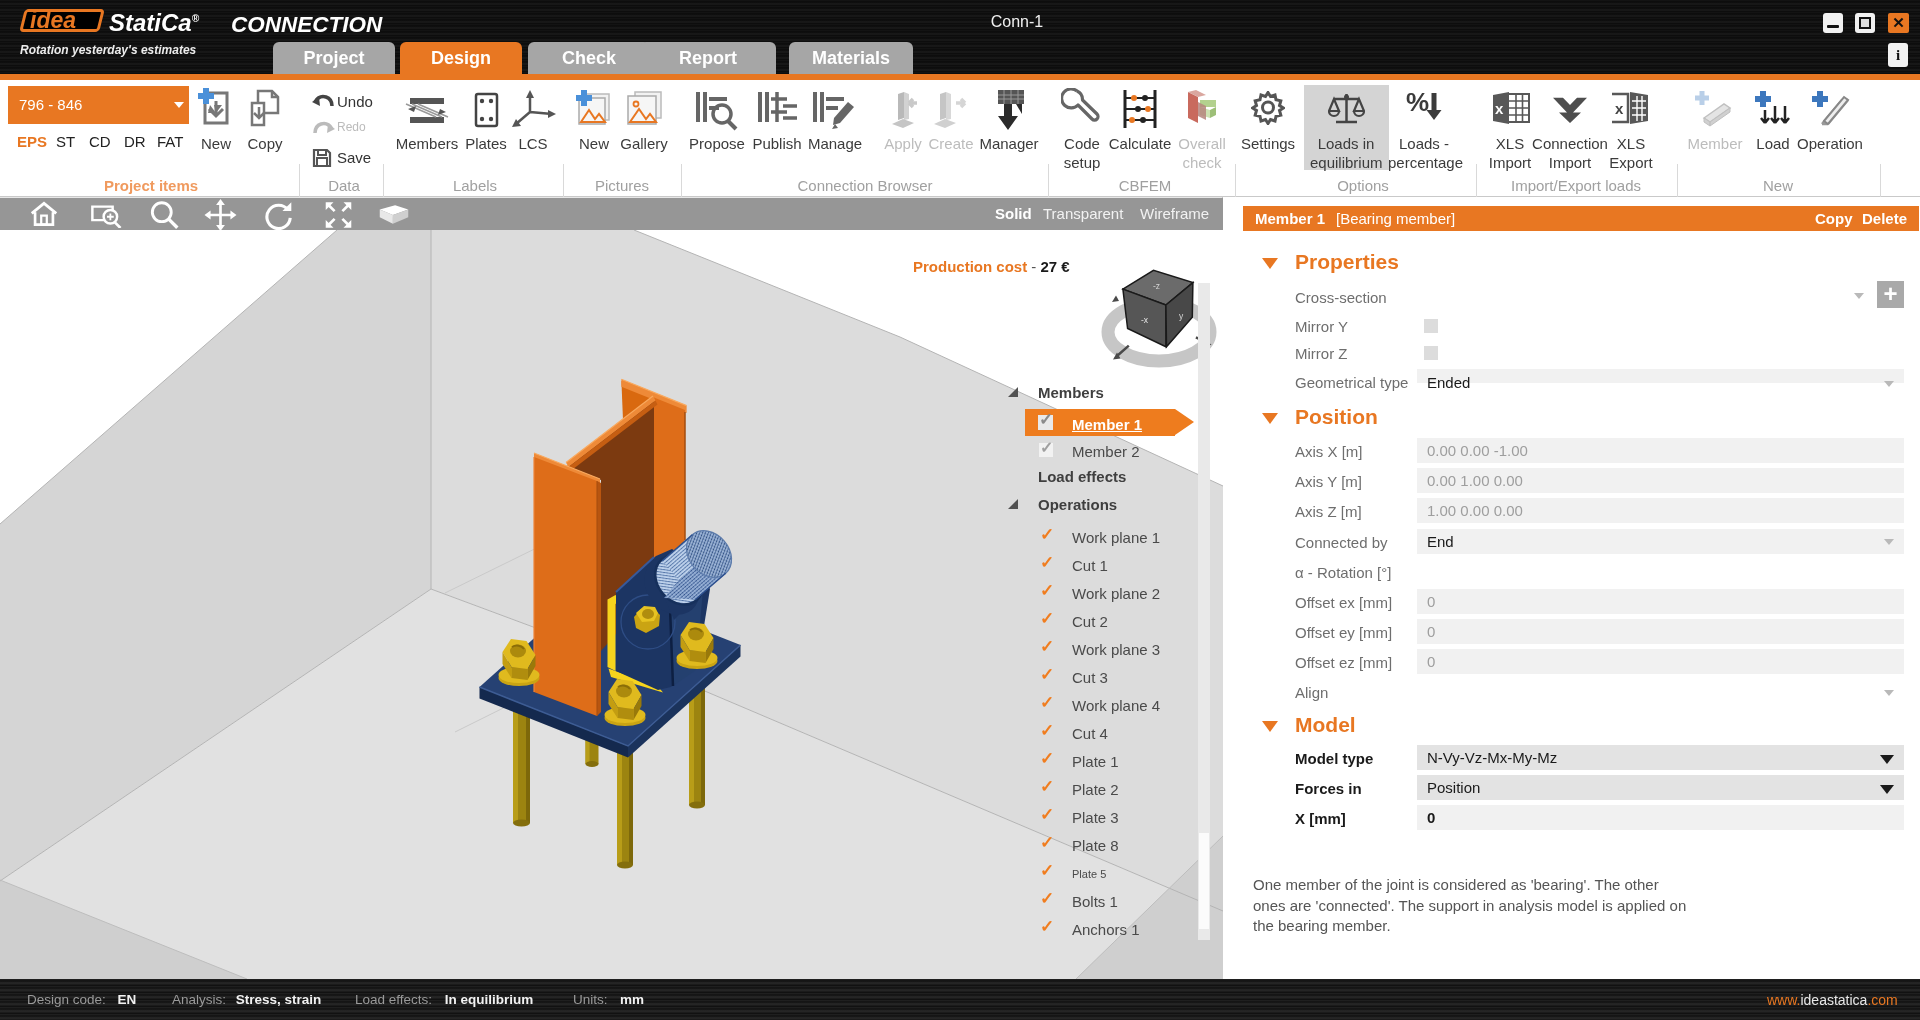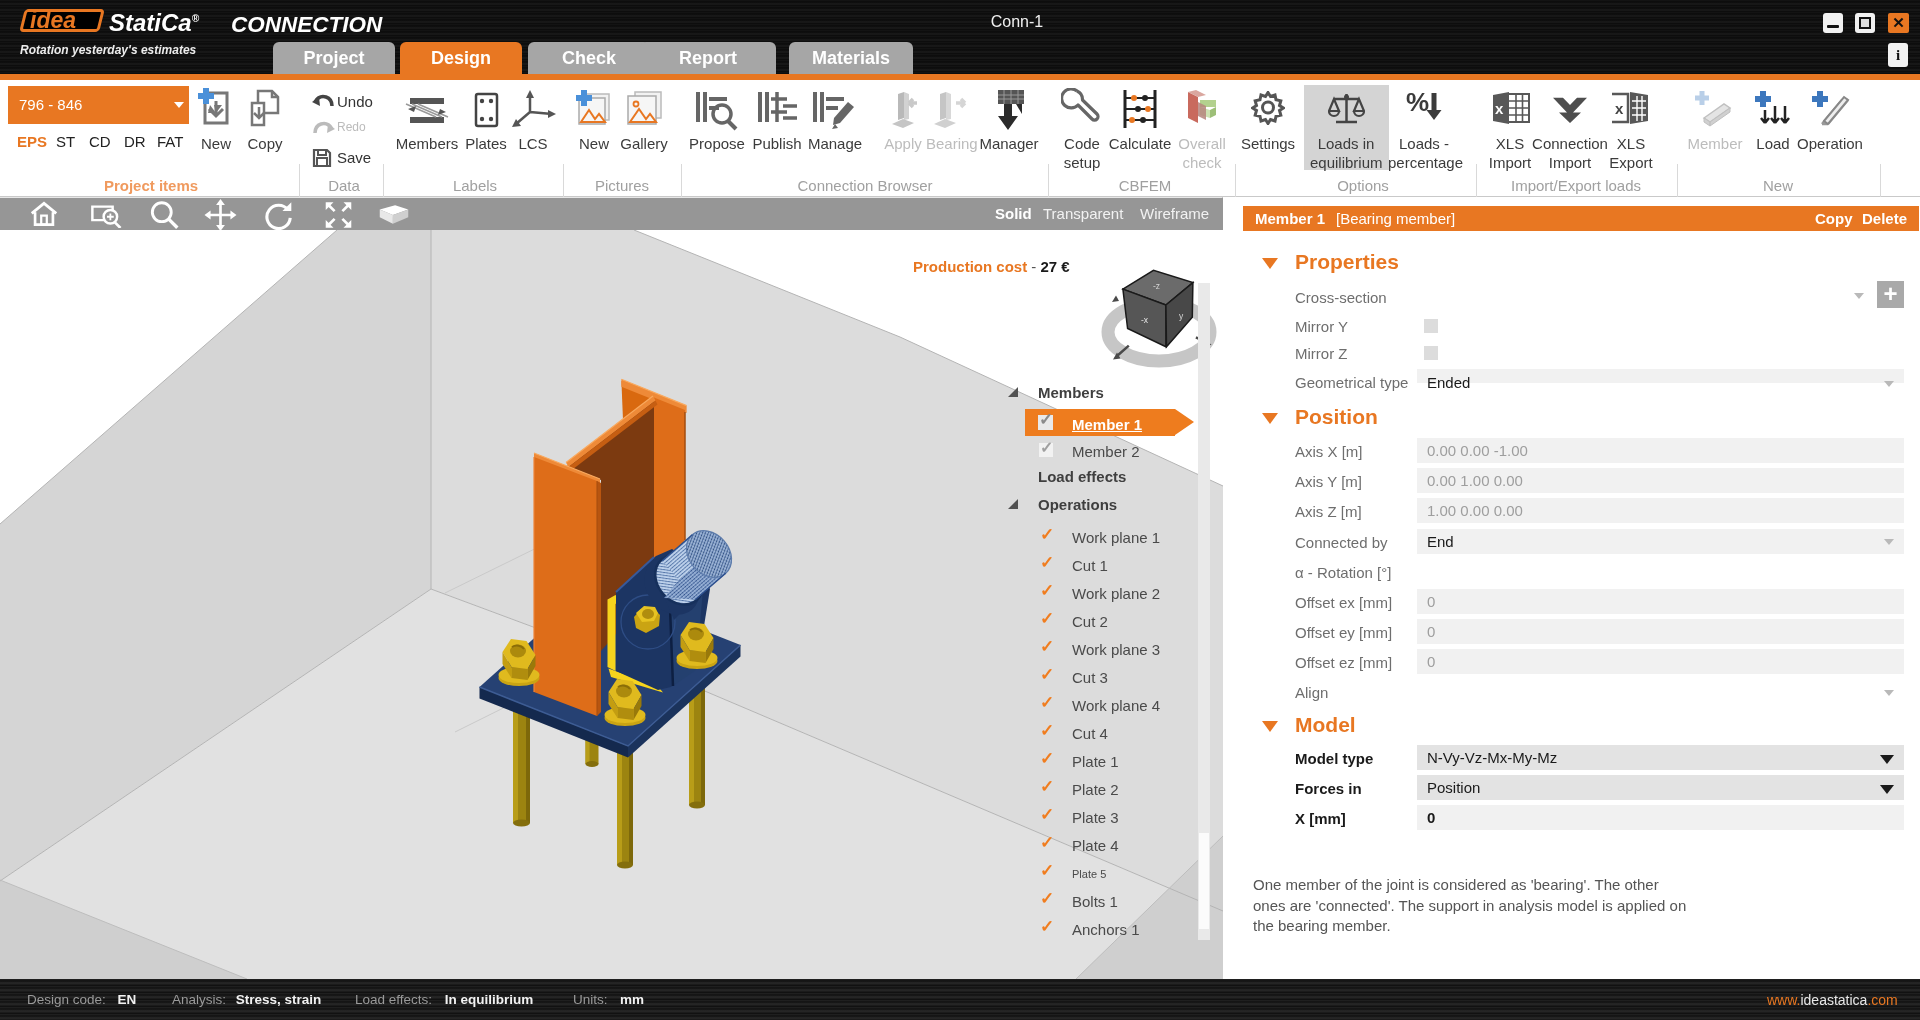--- a/index.html
+++ b/index.html
@@ -186,21 +186,21 @@
   </div>
   <div class="ab lbl2" style="left:880px;top:54px;width:46px">Apply</div>
   <div class="ab" style="left:932px;top:10px">
     <svg width="38" height="41" viewBox="0 0 38 41">
       <path d="M8 4 l6 -2 v26 l-6 2 z" fill="#c5c5c5"></path>
       <path d="M14 2 l5 2 v25 l-5 1 z" fill="#d8d8d8"></path>
       <path d="M2 34 l11 -5 l11 4 l-11 5 z" fill="#d0d0d0"></path>
       <path d="M24 13 h9 m0 0 l-4 -4 m4 4 l-4 4" stroke="#d5d5d5" stroke-width="3.5" fill="none"></path>
     </svg>
   </div>
-  <div class="ab lbl2" style="left:926px;top:54px;width:50px">Bearing</div>
+  <div class="ab lbl2" style="left:926px;top:54px;width:50px">Create</div>
   <div class="ab" style="left:992px;top:8px">
     <svg width="36" height="44" viewBox="0 0 36 44">
       <rect x="6" y="2" width="26" height="14" fill="#555"></rect>
       <path d="M6 7 h26 M6 11 h26 M12 2 v14 M19 2 v14 M26 2 v14" stroke="#999" stroke-width="1"></path>
       <path d="M16 16 v12 h-6 l10 14 l10 -14 h-6 v-12 z" fill="#2b2b2b" transform="translate(-4,0)"></path>
       <path d="M24 16 l6 10 v-10 z" fill="#2b2b2b"></path>
     </svg>
   </div>
   <div class="ab lbl" style="left:974px;top:54px;width:70px">Manager</div>
   <div class="ab glbl" style="left:790px;top:97px;width:150px">Connection Browser</div>
@@ -524,21 +524,21 @@
   <div class="ab" style="left:1040px;top:355px;font-size:17px;font-weight:bold;color:#f07d1f;line-height:22px">✓<span style="position:absolute;left:32px;top:3px;font-size:15px;font-weight:normal;color:#4a4a4a;white-space:nowrap">Cut 1</span></div>
   <div class="ab" style="left:1040px;top:383px;font-size:17px;font-weight:bold;color:#f07d1f;line-height:22px">✓<span style="position:absolute;left:32px;top:3px;font-size:15px;font-weight:normal;color:#4a4a4a;white-space:nowrap">Work plane 2</span></div>
   <div class="ab" style="left:1040px;top:411px;font-size:17px;font-weight:bold;color:#f07d1f;line-height:22px">✓<span style="position:absolute;left:32px;top:3px;font-size:15px;font-weight:normal;color:#4a4a4a;white-space:nowrap">Cut 2</span></div>
   <div class="ab" style="left:1040px;top:439px;font-size:17px;font-weight:bold;color:#f07d1f;line-height:22px">✓<span style="position:absolute;left:32px;top:3px;font-size:15px;font-weight:normal;color:#4a4a4a;white-space:nowrap">Work plane 3</span></div>
   <div class="ab" style="left:1040px;top:467px;font-size:17px;font-weight:bold;color:#f07d1f;line-height:22px">✓<span style="position:absolute;left:32px;top:3px;font-size:15px;font-weight:normal;color:#4a4a4a;white-space:nowrap">Cut 3</span></div>
   <div class="ab" style="left:1040px;top:495px;font-size:17px;font-weight:bold;color:#f07d1f;line-height:22px">✓<span style="position:absolute;left:32px;top:3px;font-size:15px;font-weight:normal;color:#4a4a4a;white-space:nowrap">Work plane 4</span></div>
   <div class="ab" style="left:1040px;top:523px;font-size:17px;font-weight:bold;color:#f07d1f;line-height:22px">✓<span style="position:absolute;left:32px;top:3px;font-size:15px;font-weight:normal;color:#4a4a4a;white-space:nowrap">Cut 4</span></div>
   <div class="ab" style="left:1040px;top:551px;font-size:17px;font-weight:bold;color:#f07d1f;line-height:22px">✓<span style="position:absolute;left:32px;top:3px;font-size:15px;font-weight:normal;color:#4a4a4a;white-space:nowrap">Plate 1</span></div>
   <div class="ab" style="left:1040px;top:579px;font-size:17px;font-weight:bold;color:#f07d1f;line-height:22px">✓<span style="position:absolute;left:32px;top:3px;font-size:15px;font-weight:normal;color:#4a4a4a;white-space:nowrap">Plate 2</span></div>
   <div class="ab" style="left:1040px;top:607px;font-size:17px;font-weight:bold;color:#f07d1f;line-height:22px">✓<span style="position:absolute;left:32px;top:3px;font-size:15px;font-weight:normal;color:#4a4a4a;white-space:nowrap">Plate 3</span></div>
-  <div class="ab" style="left:1040px;top:635px;font-size:17px;font-weight:bold;color:#f07d1f;line-height:22px">✓<span style="position:absolute;left:32px;top:3px;font-size:15px;font-weight:normal;color:#4a4a4a;white-space:nowrap">Plate 4</span></div>
+  <div class="ab" style="left:1040px;top:635px;font-size:17px;font-weight:bold;color:#f07d1f;line-height:22px">✓<span style="position:absolute;left:32px;top:3px;font-size:15px;font-weight:normal;color:#4a4a4a;white-space:nowrap">Plate 8</span></div>
   <div class="ab" style="left:1040px;top:663px;font-size:17px;font-weight:bold;color:#f07d1f;line-height:22px">✓<span style="position:absolute;left:32px;top:3px;font-size:11px;font-weight:normal;color:#4a4a4a;white-space:nowrap">Plate 5</span></div>
   <div class="ab" style="left:1040px;top:691px;font-size:17px;font-weight:bold;color:#f07d1f;line-height:22px">✓<span style="position:absolute;left:32px;top:3px;font-size:15px;font-weight:normal;color:#4a4a4a;white-space:nowrap">Bolts 1</span></div>
   <div class="ab" style="left:1040px;top:719px;font-size:17px;font-weight:bold;color:#f07d1f;line-height:22px">✓<span style="position:absolute;left:32px;top:3px;font-size:15px;font-weight:normal;color:#4a4a4a;white-space:nowrap">Anchors 1</span></div>
   <div class="ab" style="left:1198px;top:86px;width:12px;height:657px;background:#e9e9e9"></div>
   <div class="ab" style="left:1199px;top:636px;width:10px;height:96px;background:#fbfbfb"></div>
 </div>
 
 <div class="ab" style="left:1224px;top:197px;width:696px;height:782px;background:#fff">
   <div class="ab" style="left:19px;top:9px;width:676px;height:25px;background:#e87722;color:#fff;font-size:15px">
     <span class="ab" style="left:12px;top:4px;font-weight:bold">Member 1</span>

